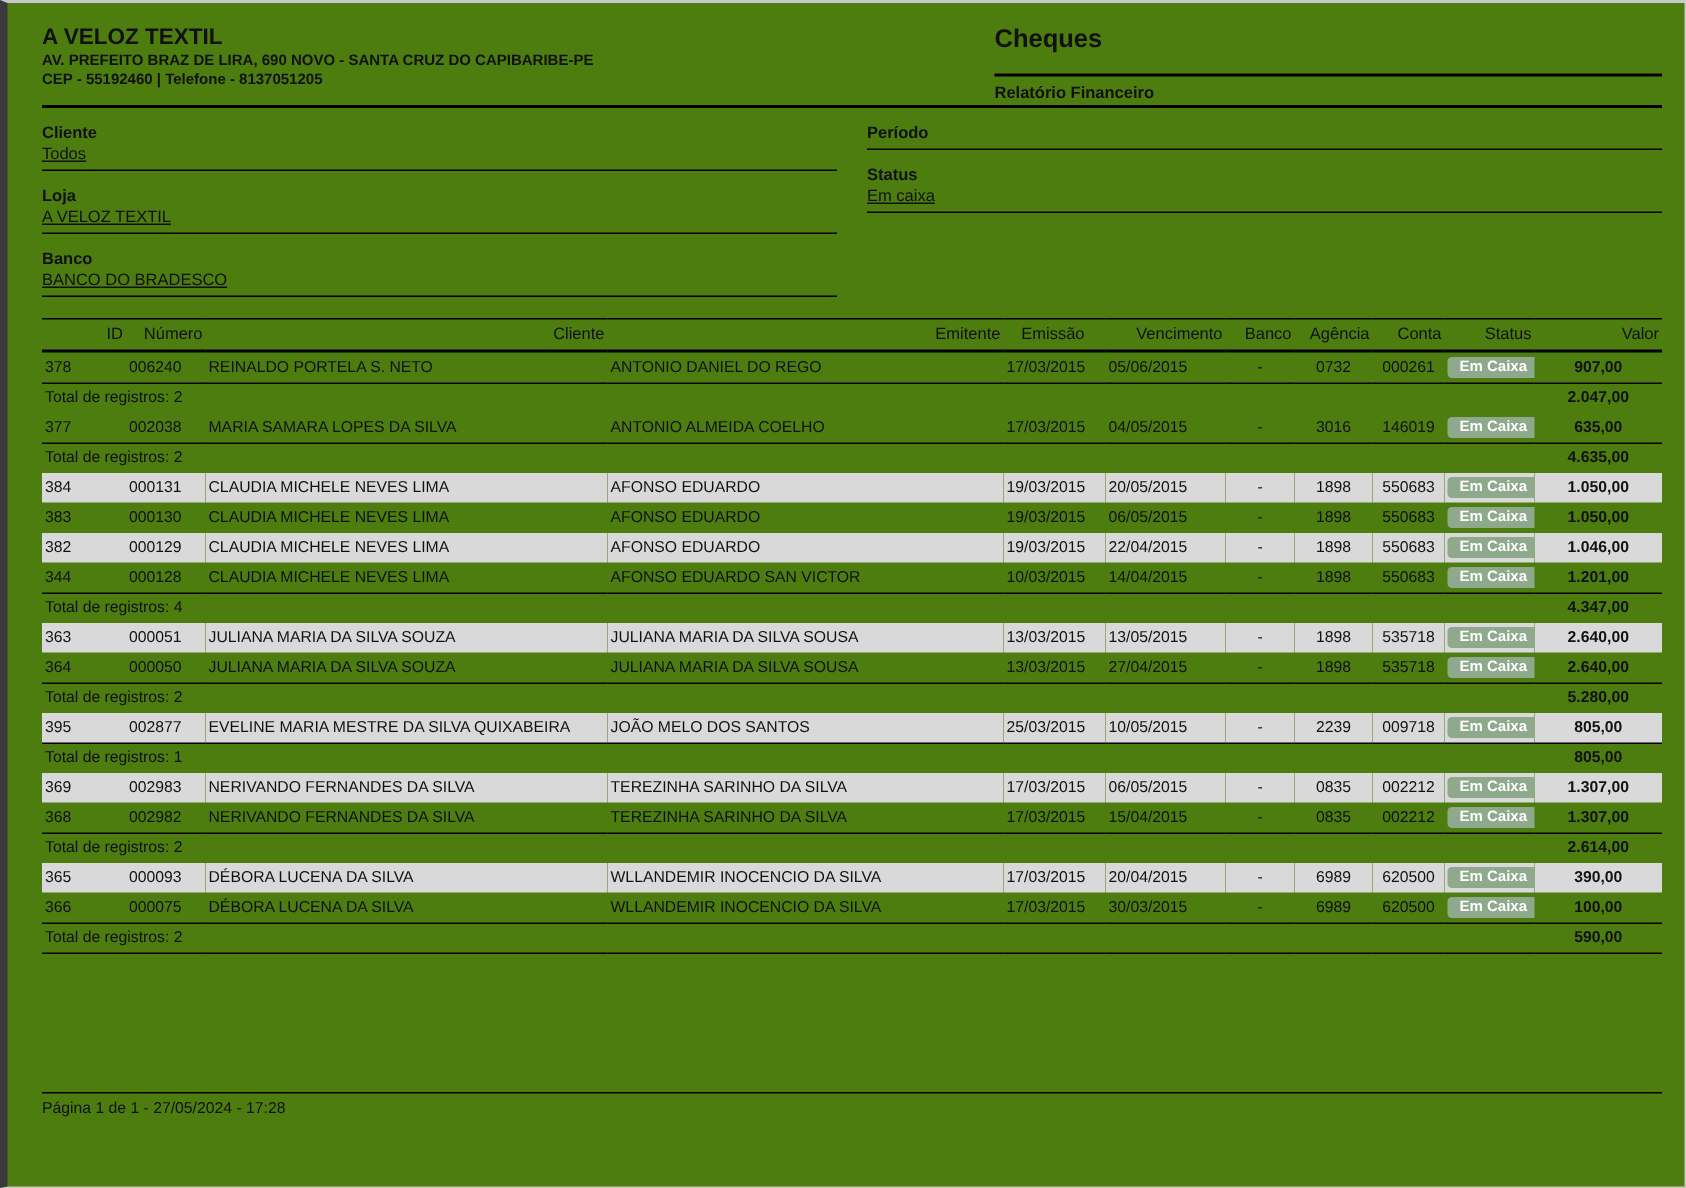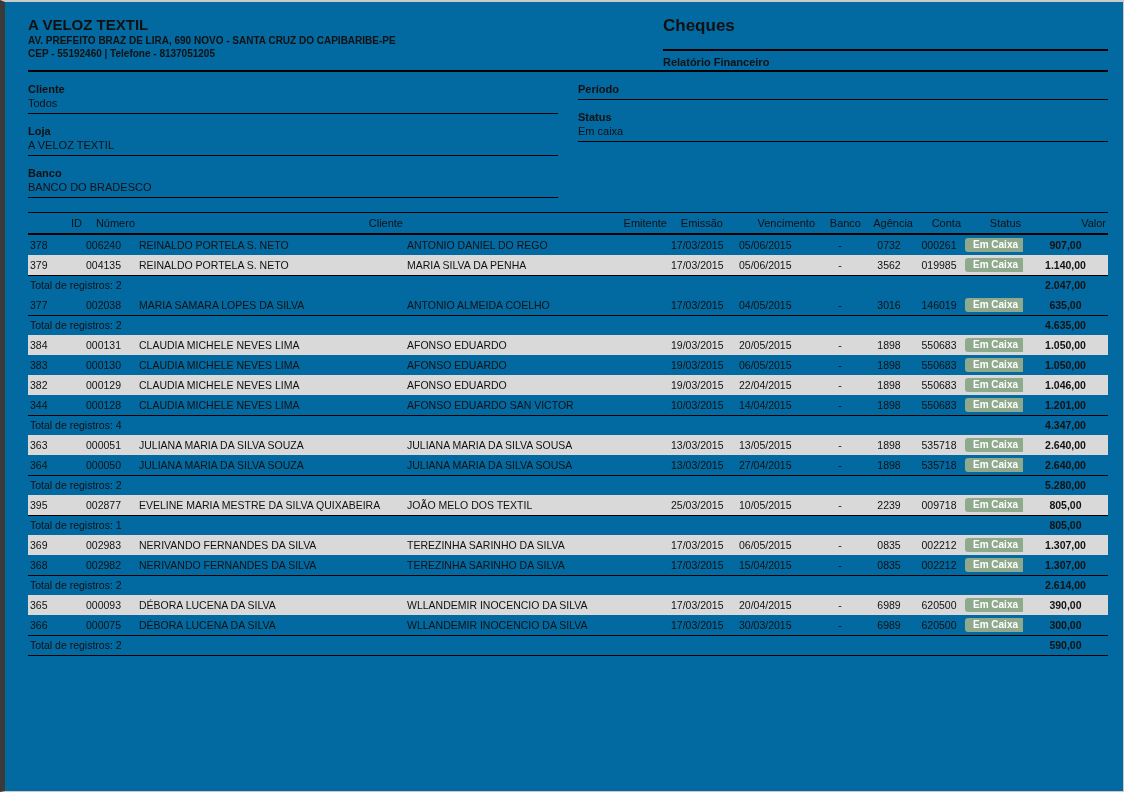--- a/index.html
+++ b/index.html
@@ -9,40 +9,40 @@
     background: #ffffff; color: #111;
     font-family: "Liberation Sans", sans-serif;
   }
   .page {
     width: 1124px; height: 792px;
     border-left: 5px solid #3a3a3a;
     border-top: 2px solid #c9c9c9;
     border-right: 1px solid #c9c9c9;
     border-bottom: 1px solid #c9c9c9;
     padding: 14px 15px 0 23px;
-    background: #0369a1;
+    background: #4d7c0f;
   }
   
   .header { display: flex; align-items: flex-start; }
   .header-left { flex: 1 1 auto; }
   .company-name { font-size: 15px; font-weight: bold; line-height: 18px; }
   .company-line { font-size: 10px; font-weight: bold; line-height: 13px; }
   .header-right { width: 445px; flex: 0 0 auto; }
   .report-title {
     font-size: 17px; font-weight: bold; line-height: 19px;
     padding-bottom: 14px; border-bottom: 2px solid #000;
   }
   .report-subtitle { font-size: 11px; font-weight: bold; text-align: left; margin-top: 5px; }
   .header-divider { border: 0; border-top: 2px solid #000; margin: 2px 0 0 0; }
   
   .filters { display: flex; gap: 20px; }
   .fcol { flex: 1 1 0; }
   .filter { margin-top: 11px; border-bottom: 1px solid #000; padding-bottom: 3px; }
   .filter-label { font-size: 11px; font-weight: bold; line-height: 13px; }
-  .filter-value { font-size: 11px; line-height: 14px; }
+  .filter-value { font-size: 11px; line-height: 14px; text-decoration: underline; }
   
   table.report {
     width: 100%; border-collapse: collapse; margin-top: 14px;
     font-size: 10.5px; table-layout: fixed;
   }
   table.report thead tr { border-top: 1px solid #000; border-bottom: 2px solid #000; }
   table.report th {
     font-size: 11px; font-weight: normal; text-align: right;
     padding: 4px 2px; white-space: nowrap; overflow: hidden;
   }
@@ -148,33 +148,20 @@
           <td class="col-cliente">REINALDO PORTELA S. NETO</td>
           <td class="col-emitente">ANTONIO DANIEL DO REGO</td>
           <td class="col-emissao">17/03/2015</td>
           <td class="col-vencimento">05/06/2015</td>
           <td class="col-banco">-</td>
           <td class="col-agencia">0732</td>
           <td class="col-conta">000261</td>
           <td class="col-status"><span class="badge">Em Caixa</span></td>
           <td class="col-valor">907,00</td>
         </tr>
-        <tr class="shaded">
-          <td class="col-id">379</td>
-          <td class="col-numero">004135</td>
-          <td class="col-cliente">REINALDO PORTELA S. NETO</td>
-          <td class="col-emitente">MARIA SILVA DA PENHA</td>
-          <td class="col-emissao">17/03/2015</td>
-          <td class="col-vencimento">05/06/2015</td>
-          <td class="col-banco">-</td>
-          <td class="col-agencia">3562</td>
-          <td class="col-conta">019985</td>
-          <td class="col-status"><span class="badge">Em Caixa</span></td>
-          <td class="col-valor">1.140,00</td>
-        </tr>
         <tr class="total-row">
           <td colspan="10" class="total-label">Total de registros: 2</td>
           <td class="col-valor">2.047,00</td>
         </tr>
         <tr>
           <td class="col-id">377</td>
           <td class="col-numero">002038</td>
           <td class="col-cliente">MARIA SAMARA LOPES DA SILVA</td>
           <td class="col-emitente">ANTONIO ALMEIDA COELHO</td>
           <td class="col-emissao">17/03/2015</td>
@@ -272,21 +259,21 @@
           <td class="col-valor">2.640,00</td>
         </tr>
         <tr class="total-row">
           <td colspan="10" class="total-label">Total de registros: 2</td>
           <td class="col-valor">5.280,00</td>
         </tr>
         <tr class="shaded">
           <td class="col-id">395</td>
           <td class="col-numero">002877</td>
           <td class="col-cliente">EVELINE MARIA MESTRE DA SILVA QUIXABEIRA</td>
-          <td class="col-emitente">JOÃO MELO DOS TEXTIL</td>
+          <td class="col-emitente">JOÃO MELO DOS SANTOS</td>
           <td class="col-emissao">25/03/2015</td>
           <td class="col-vencimento">10/05/2015</td>
           <td class="col-banco">-</td>
           <td class="col-agencia">2239</td>
           <td class="col-conta">009718</td>
           <td class="col-status"><span class="badge">Em Caixa</span></td>
           <td class="col-valor">805,00</td>
         </tr>
         <tr class="total-row">
           <td colspan="10" class="total-label">Total de registros: 1</td>
@@ -339,23 +326,26 @@
           <td class="col-id">366</td>
           <td class="col-numero">000075</td>
           <td class="col-cliente">DÉBORA LUCENA DA SILVA</td>
           <td class="col-emitente">WLLANDEMIR INOCENCIO DA SILVA</td>
           <td class="col-emissao">17/03/2015</td>
           <td class="col-vencimento">30/03/2015</td>
           <td class="col-banco">-</td>
           <td class="col-agencia">6989</td>
           <td class="col-conta">620500</td>
           <td class="col-status"><span class="badge">Em Caixa</span></td>
-          <td class="col-valor">300,00</td>
+          <td class="col-valor">100,00</td>
         </tr>
         <tr class="total-row">
           <td colspan="10" class="total-label">Total de registros: 2</td>
           <td class="col-valor">590,00</td>
         </tr>
       </tbody>
   </table>
 
+  <div class="footer">
+    <div class="footer-text">Página 1 de 1 - 27/05/2024 - 17:28</div>
+  </div>
 
 </div>
 
 </body></html>

